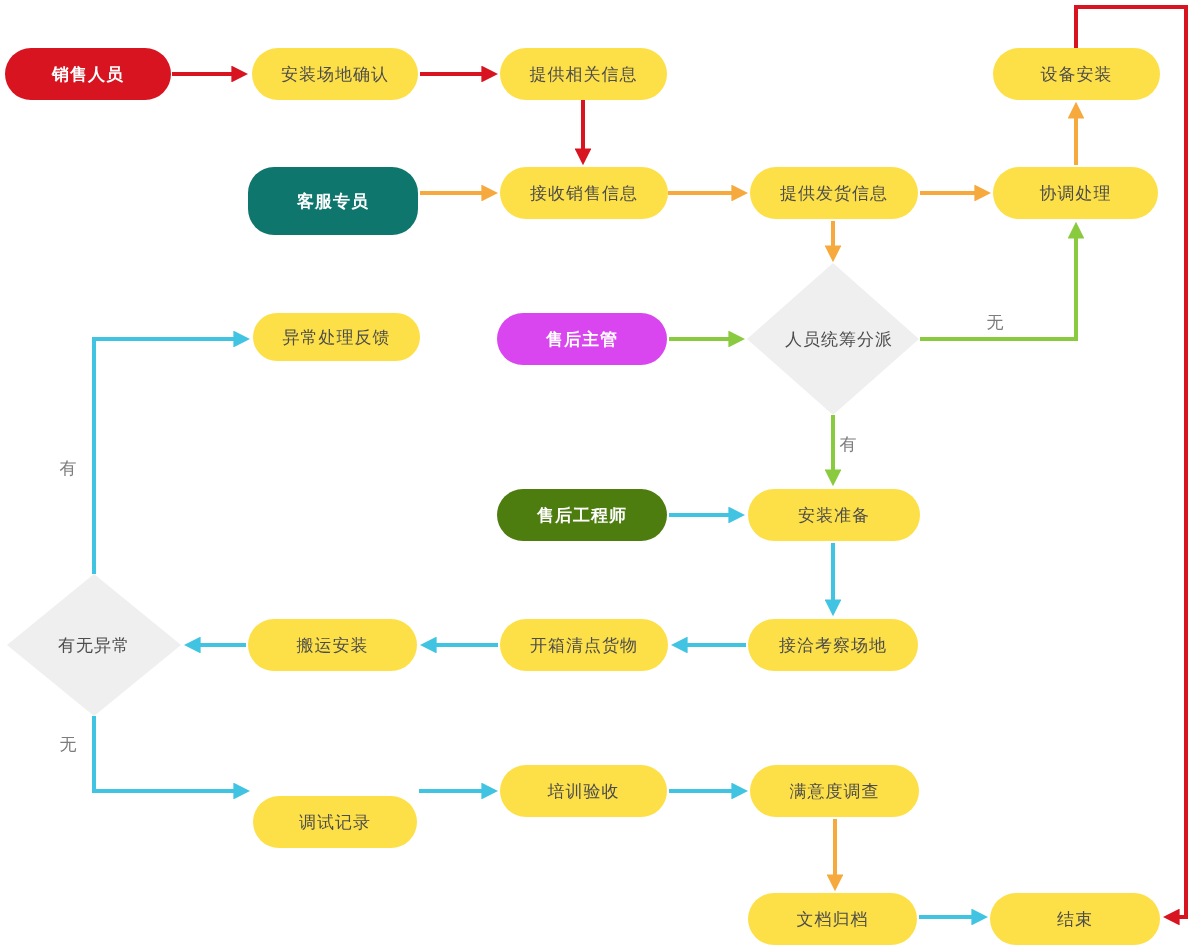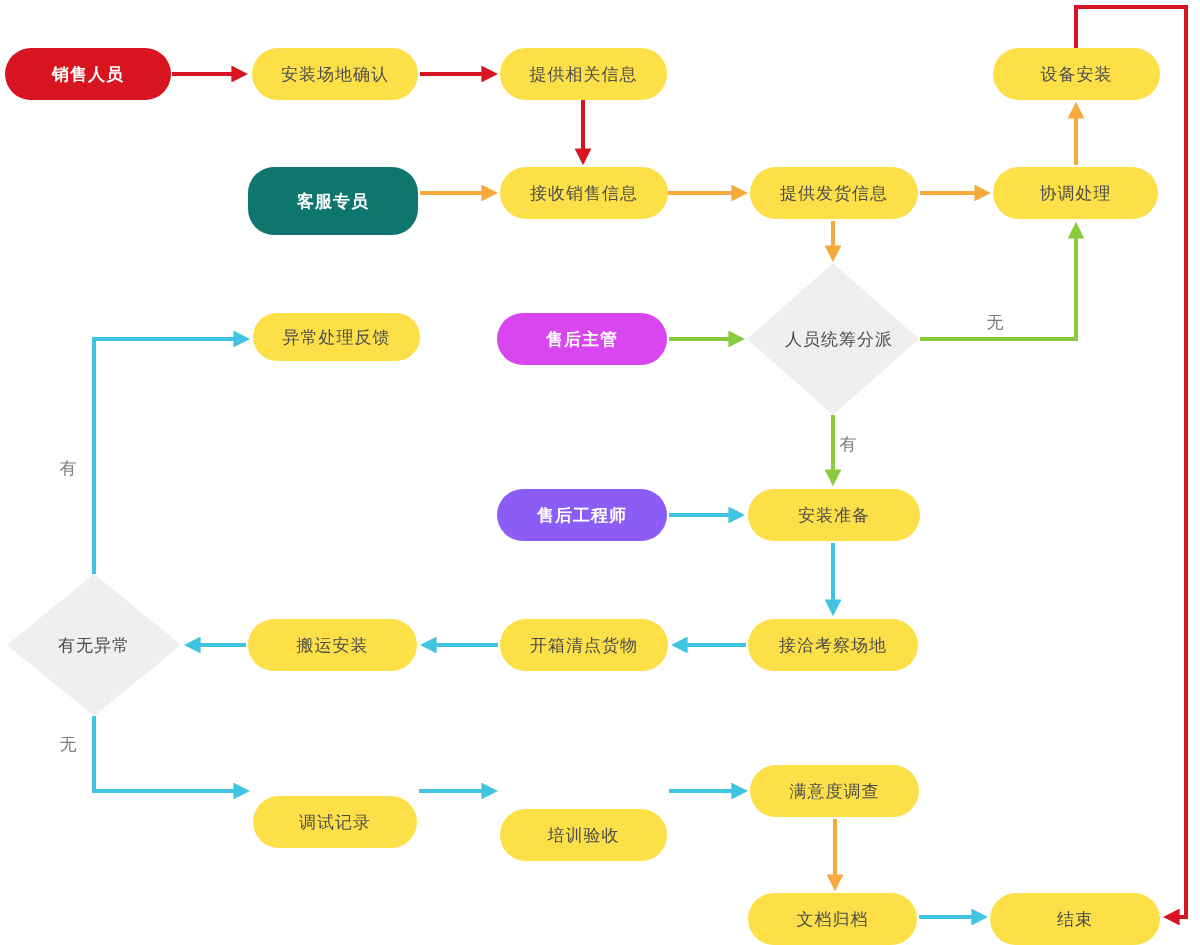--- a/index.html
+++ b/index.html
@@ -103,34 +103,34 @@
       <polyline points="919,917 984,917" fill="none" stroke="#41c4e1" stroke-width="4" marker-end="url(#arr-cyan)"></polyline>
       <polygon points="833,263 919,339 833,415 747,339" fill="#efefef"></polygon>
       <polygon points="94,574 181,645 94,716 7,645" fill="#efefef"></polygon>
     </svg>
   <div id="node-layer">
       <div class="decision-label" style="left: 833px; top: 339px; margin-left: 6px;">人员统筹分派</div>
       <div class="decision-label" style="left: 94px; top: 645px;">有无异常</div>
       <div class="node role" style="left: 5px; top: 48px; width: 166px; height: 52px; background: rgb(215, 20, 31);">销售人员</div>
       <div class="node role" style="left: 248px; top: 167px; width: 170px; height: 68px; background: #0f766e;">客服专员</div>
       <div class="node role" style="left: 497px; top: 313px; width: 170px; height: 52px; background: #d946ef;">售后主管</div>
-      <div class="node role" style="left: 497px; top: 489px; width: 170px; height: 52px; background: #8b5cf6;">售后工程师</div>
+      <div class="node role" style="left: 497px; top: 489px; width: 170px; height: 52px; background: #4d7c0f;">售后工程师</div>
       <div class="node process" style="left: 252px; top: 48px; width: 166px; height: 52px;">安装场地确认</div>
       <div class="node process" style="left: 500px; top: 48px; width: 167px; height: 52px;">提供相关信息</div>
       <div class="node process" style="left: 993px; top: 48px; width: 167px; height: 52px;">设备安装</div>
       <div class="node process" style="left: 500px; top: 167px; width: 168px; height: 52px;">接收销售信息</div>
       <div class="node process" style="left: 750px; top: 167px; width: 168px; height: 52px;">提供发货信息</div>
       <div class="node process" style="left: 993px; top: 167px; width: 165px; height: 52px;">协调处理</div>
       <div class="node process" style="left: 253px; top: 313px; width: 167px; height: 48px;">异常处理反馈</div>
       <div class="node process" style="left: 748px; top: 489px; width: 172px; height: 52px;">安装准备</div>
       <div class="node process" style="left: 248px; top: 619px; width: 169px; height: 52px;">搬运安装</div>
       <div class="node process" style="left: 500px; top: 619px; width: 168px; height: 52px;">开箱清点货物</div>
       <div class="node process" style="left: 748px; top: 619px; width: 170px; height: 52px;">接洽考察场地</div>
       <div class="node process" style="left: 253px; top: 765px; width: 164px; height: 52px; margin-top: 31px;">调试记录</div>
-      <div class="node process" style="left: 500px; top: 765px; width: 167px; height: 52px; margin-top: 44px;">培训验收</div>
+      <div class="node process" style="left: 500px; top: 765px; width: 167px; height: 52px;">培训验收</div>
       <div class="node process" style="left: 750px; top: 765px; width: 169px; height: 52px;">满意度调查</div>
       <div class="node process" style="left: 748px; top: 893px; width: 169px; height: 52px;">文档归档</div>
       <div class="node process" style="left: 990px; top: 893px; width: 170px; height: 52px;">结束</div>
       <div class="edge-label" style="left: 995px; top: 322px;">无</div>
       <div class="edge-label" style="left: 848px; top: 444px;">有</div>
       <div class="edge-label" style="left: 68px; top: 468px;">有</div>
       <div class="edge-label" style="left: 68px; top: 744px;">无</div>
     </div>
 </div>
 

